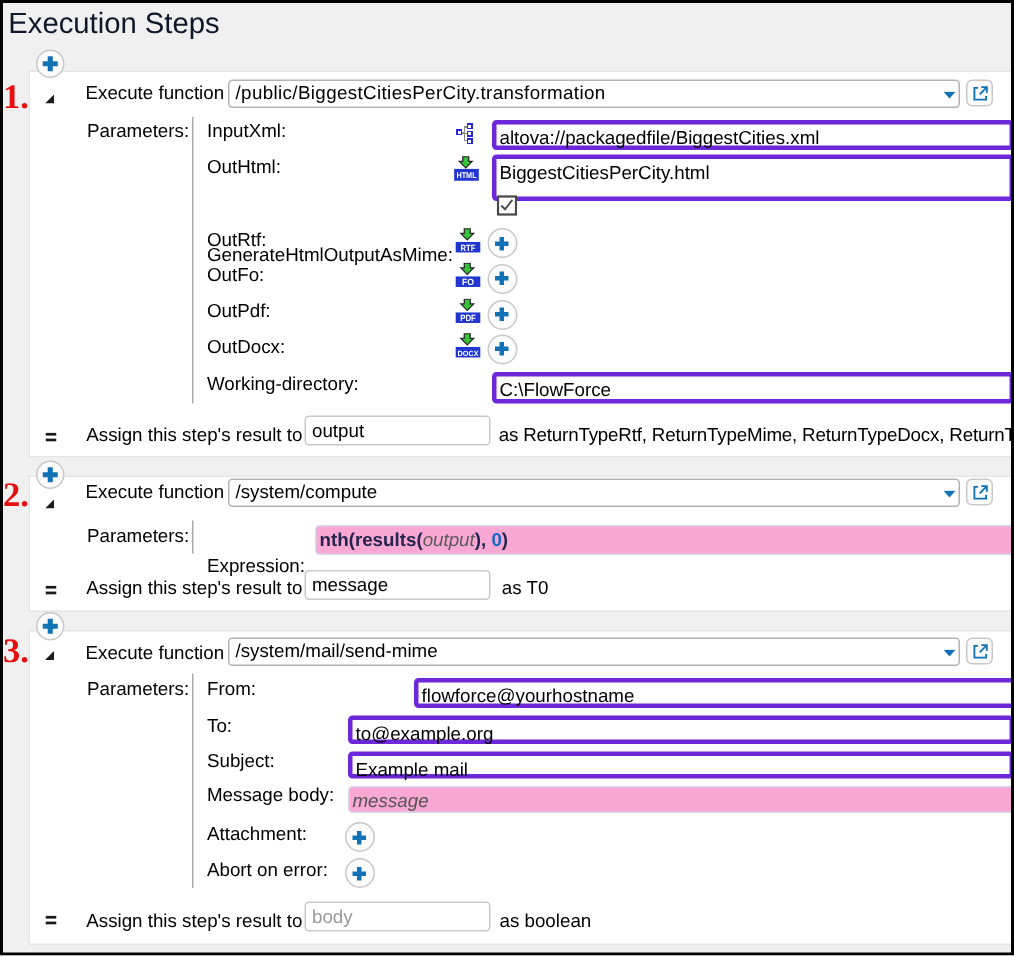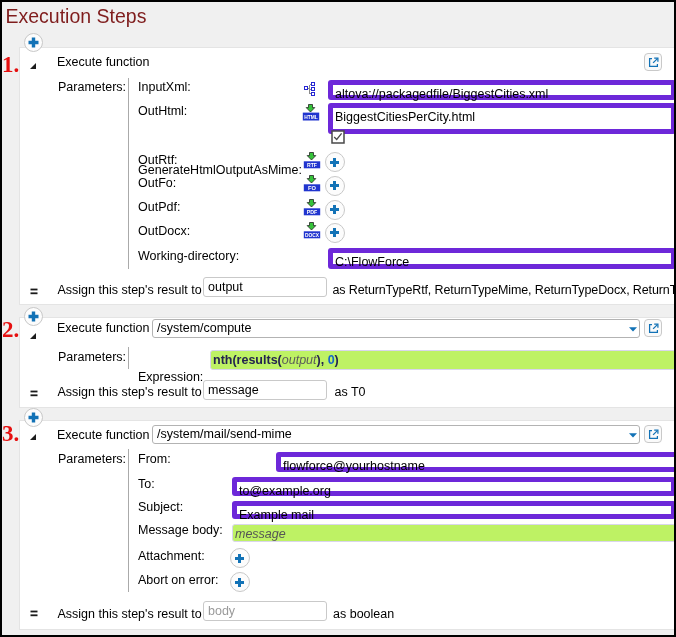--- a/index.html
+++ b/index.html
@@ -8,31 +8,31 @@
 #frame{position:absolute;left:0;top:0;width:672px;height:633px;border:2px solid #000;z-index:90;pointer-events:none;}
 .box{position:absolute;left:19px;width:656px;background:#fff;border-top:1px solid #e4e4e4;border-left:1px solid #e4e4e4;border-bottom:1px solid #e4e4e4;box-sizing:border-box;}
 .t{position:absolute;line-height:16px;white-space:nowrap;}
 .num{position:absolute;font-family:"Liberation Serif",serif;font-size:23px;line-height:23px;font-weight:bold;color:#e60f0f;}
 .tri{position:absolute;width:6px;height:6px;}
 .sel{position:absolute;left:152px;width:488px;height:19px;background:#fff;border:1px solid #b3b3b3;border-radius:3px;line-height:17px;padding-left:4px;white-space:nowrap;box-sizing:border-box;}
 .caret{position:absolute;right:2.5px;top:6.5px;}
 .ext{position:absolute;left:644px;width:16px;height:16px;border:1px solid #c9c9c9;border-radius:4px;background:#fafafa;display:flex;align-items:center;justify-content:center;}
 .plus{position:absolute;width:17px;height:17px;border:1px solid #c8c8c8;border-radius:50%;background:#fcfcfc;display:flex;align-items:center;justify-content:center;z-index:60;}
 .plus2{position:absolute;width:18px;height:18px;border:1px solid #c8c8c8;border-radius:50%;background:#fcfcfc;display:flex;align-items:center;justify-content:center;}
-.fld{position:absolute;background:#fff;border:5px solid #6d28d9;border-radius:3px;line-height:18px;padding-left:2px;white-space:nowrap;box-sizing:border-box;}
+.fld{position:absolute;background:#fff;border:3px solid #6d28d9;border-radius:3px;line-height:18px;padding-left:2px;white-space:nowrap;box-sizing:border-box;}
 .ain{position:absolute;left:203px;width:124px;height:20px;background:#fff;border:1px solid #c9c9c9;border-radius:3px;line-height:18px;padding-left:4px;box-sizing:border-box;}
 .vline{position:absolute;left:128px;width:1px;background:#aaa;}
 .ico{position:absolute;}
-.lav{background:#bef264;border:1px solid #d9d6ec;}
+.lav{background:#f9a8d4;border:1px solid #d9d6ec;}
 </style>
 </head>
 <body>
 <div id="page">
 
-<div class="t" id="title" style="left:5.5px;top:4px;font-size:19.5px;line-height:24px;color:#7f1d1d;">Execution Steps</div>
+<div class="t" id="title" style="left:5.5px;top:4px;font-size:19.5px;line-height:24px;color:#0f172a;">Execution Steps</div>
 
 <div class="plus" style="left:24px;top:33px;">
       <svg width="11" height="11">
         <path d="M5.5 0.5 V10.5 M0.5 5.5 H10.5" stroke="#1272b6" stroke-width="3.4"></path>
       </svg>
     </div>
 <div class="plus" style="left:24px;top:306.5px;">
       <svg width="11" height="11">
         <path d="M5.5 0.5 V10.5 M0.5 5.5 H10.5" stroke="#1272b6" stroke-width="3.4"></path>
       </svg>
@@ -58,20 +58,23 @@
       <polygon points="0,6 6,6 6,0" fill="#1c1c1c"></polygon>
     </svg>
 <svg class="tri" style="left:29.5px;top:433.5px;" viewBox="0 0 6 6">
       <polygon points="0,6 6,6 6,0" fill="#1c1c1c"></polygon>
     </svg>
 
 <div class="t" style="left:57px;top:54.3px;">Execute function</div>
 <div class="t" style="left:57px;top:320.4px;">Execute function</div>
 <div class="t" style="left:57px;top:426.5px;">Execute function</div>
 
+<div class="sel" style="top:53px;letter-spacing:0.25px;">/public/BiggestCitiesPerCity.transformation<svg class="caret" width="8" height="5">
+        <polygon points="0,0.2 8,0.2 4,4.6" fill="#1272b6"></polygon>
+      </svg></div>
 <div class="sel" style="top:319px;">/system/compute<svg class="caret" width="8" height="5">
         <polygon points="0,0.2 8,0.2 4,4.6" fill="#1272b6"></polygon>
       </svg></div>
 <div class="sel" style="top:425px;">/system/mail/send-mime<svg class="caret" width="8" height="5">
         <polygon points="0,0.2 8,0.2 4,4.6" fill="#1272b6"></polygon>
       </svg></div>
 
 <div class="ext" style="top:53px;">
       <svg width="11" height="11" viewBox="0 0 11 11">
         <path d="M4 1.6 H1.6 V9.4 H9.4 V7" stroke="#1272b6" stroke-width="1.25" fill="none"></path>

